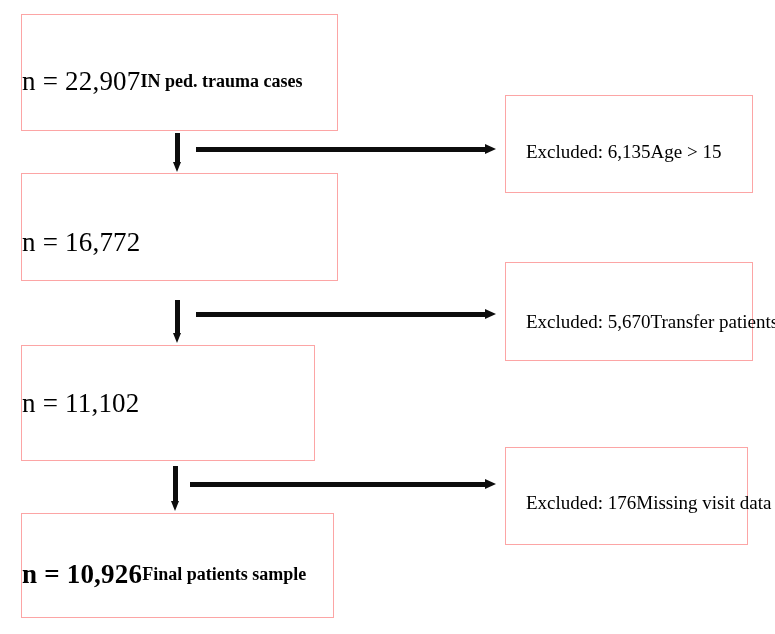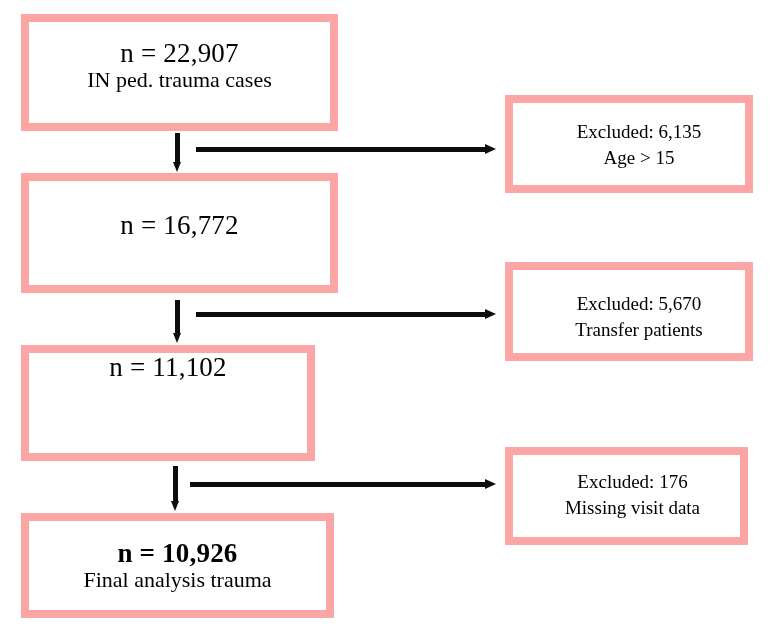--- a/index.html
+++ b/index.html
@@ -14,41 +14,41 @@
     background: #ffffff;
     font-family: "Liberation Serif", "DejaVu Serif", serif;
     color: #000000;
     overflow: hidden;
   }
 
   
   .box {
     position: absolute;
     box-sizing: border-box;
-    border: 8px solid #fca5a5;
+    border: 1px solid #fca5a5;
     background: #ffffff;
     display: flex;
-    flex-direction: column;
     align-items: center;
     justify-content: flex-start;
   }
   .box.main { align-items: center; }
   .box.side { align-items: center; }
 
   .line-primary {
     font-size: 27px;
     line-height: 1.05;
     letter-spacing: 0.2px;
     white-space: nowrap;
   }
   .line-primary.bold { font-weight: bold; font-family: Liberation Serif, serif; }
   .line-secondary {
-    font-size: 22px;
+    font-size: 18px;
     line-height: 1.15;
     white-space: nowrap;
+    font-weight: bold;
   }
   .side-line {
     font-size: 19px;
     line-height: 1.35;
     white-space: nowrap;
   }
 
   
   .varrow {
     position: absolute;
@@ -111,21 +111,21 @@
   <div class="harrow" style="left:196px; top:144px; width:300px;">
     <div class="shaft" style="width:289px;"></div>
     <div class="head" style="left:289px;"></div>
   </div>
 
   <div class="box side" style="left:505px; top:95px; width:248px; height:98px; padding:16px 0 0 20px;">
     <div class="side-line">Excluded: 6,135</div>
     <div class="side-line">Age &gt; 15</div>
   </div>
 
-  <div class="box main" style="left:21px; top:173px; width:317px; height:120px; padding-top:30px;">
+  <div class="box main" style="left:21px; top:173px; width:317px; height:108px; padding-top:30px;">
     <div class="line-primary">n = 16,772</div>
     <div class="line-secondary"></div>
   </div>
 
   <div class="varrow" style="left:173px; top:300px; height:43px;">
     <div class="shaft" style="height:33px;"></div>
     <div class="head" style="top:33px;"></div>
   </div>
 
   <div class="harrow" style="left:196px; top:309px; width:300px;">
@@ -153,16 +153,16 @@
     <div class="head" style="left:295px;"></div>
   </div>
 
   <div class="box side" style="left:505px; top:447px; width:243px; height:98px; padding:14px 8px 0 20px;">
     <div class="side-line">Excluded: 176</div>
     <div class="side-line">Missing visit data</div>
   </div>
 
   <div class="box main" style="left:21px; top:513px; width:313px; height:105px; padding-top:18px;">
     <div class="line-primary bold">n = 10,926</div>
-    <div class="line-secondary">Final analysis trauma</div>
+    <div class="line-secondary">Final patients sample</div>
   </div>
 
 </div>
 
 </body></html>

